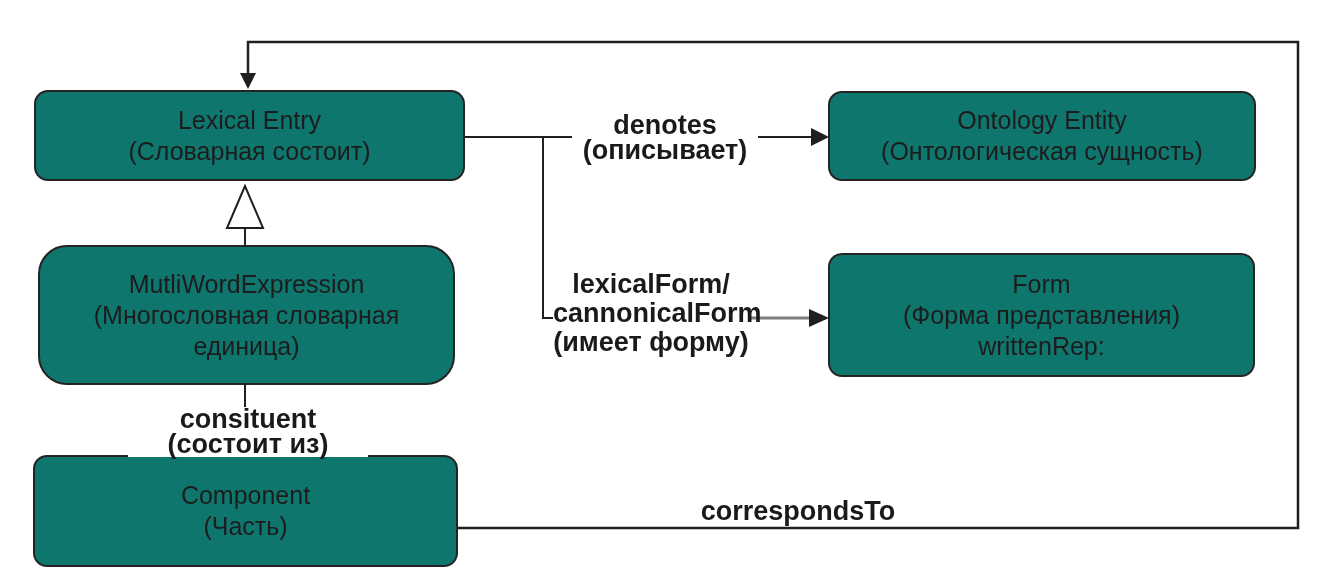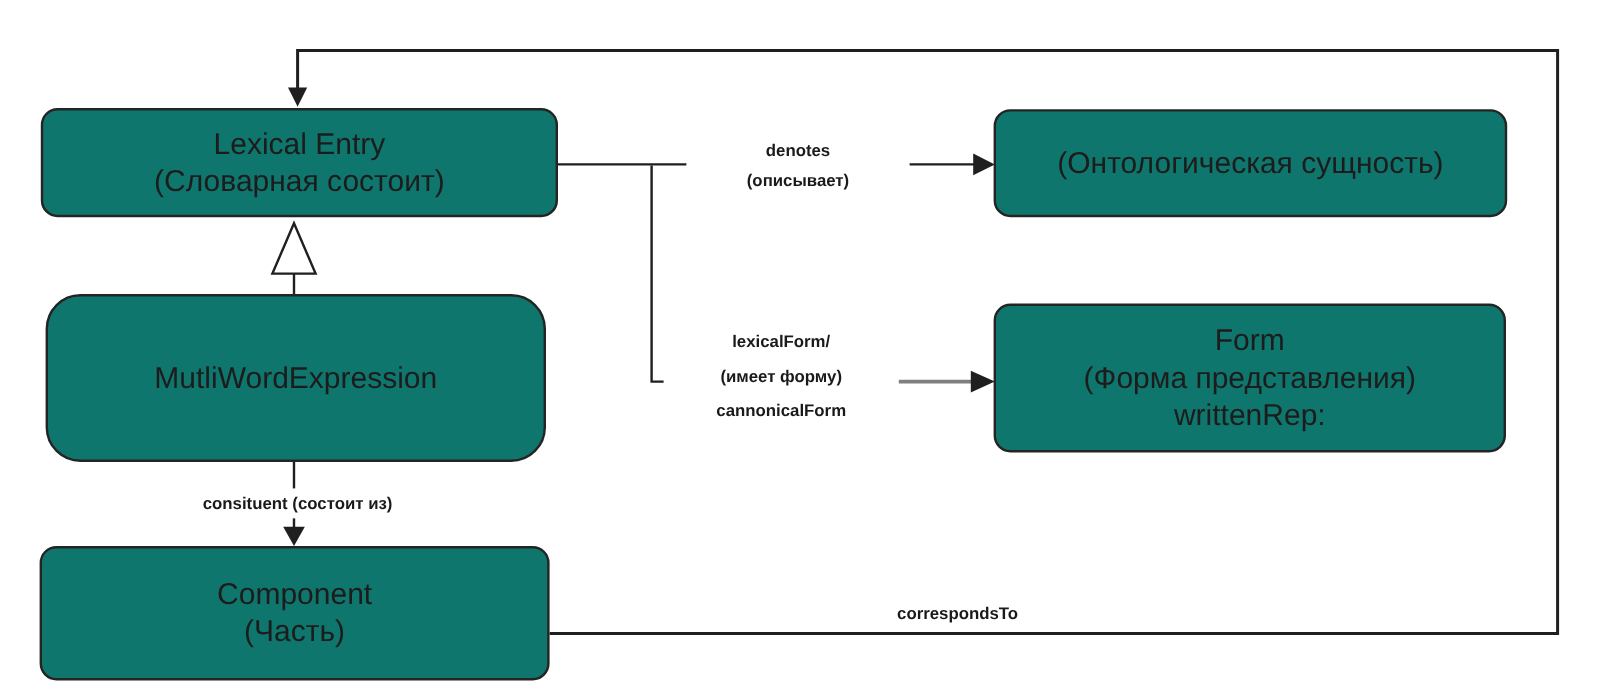--- a/index.html
+++ b/index.html
@@ -37,21 +37,21 @@
     font-size: 25px;
     line-height: 31px;
   }
   .edge-label {
     position: absolute;
     z-index: 3;
     background: #ffffff;
     text-align: center;
     color: #1a1a1a;
     font-weight: bold;
-    font-size: 14px;
+    font-size: 27px;
     line-height: 25px;
   }
   .node-line { display: block; }
   .mwe-sub { width: 360px; margin: 0 auto; }
 </style>
 </head>
 <body>
 
 <div id="canvas">
 
@@ -73,47 +73,49 @@
     <path d="M 458 528 L 1298 528 L 1298 42 L 248 42 L 248 76" fill="none" stroke="#1f1f1f" stroke-width="2.5"></path>
     <polygon points="248,89 240,73 256,73" fill="#1f1f1f"></polygon>
   </svg>
 
   <div class="node" style="left:34px; top:90px; width:431px; height:91px;">
     <span class="node-line">Lexical Entry</span>
     <span class="node-line">(Словарная состоит)</span>
   </div>
 
   <div class="node" style="left:828px; top:91px; width:428px; height:90px;">
+    <span class="node-line">Ontology Entity</span>
     <span class="node-line">(Онтологическая сущность)</span>
   </div>
 
   <div class="node" style="left:38px; top:245px; width:417px; height:140px;border-radius:29px;">
     <span class="node-line">MutliWordExpression</span>
+    <span class="node-line mwe-sub">(Многословная словарная единица)</span>
   </div>
 
   <div class="node" style="left:828px; top:253px; width:427px; height:124px;">
     <span class="node-line">Form</span>
     <span class="node-line">(Форма представления)</span>
     <span class="node-line">writtenRep:</span>
   </div>
 
   <div class="node" style="left:33px; top:455px; width:425px; height:112px;">
     <span class="node-line">Component</span>
     <span class="node-line">(Часть)</span>
   </div>
 
   <div class="edge-label" style="left:572px; top:113px; width:186px;">
     <span class="node-line">denotes</span>
     <span class="node-line">(описывает)</span>
   </div>
 
   <div class="edge-label" style="left:553px; top:270px; width:196px; line-height:29px;">
     <span class="node-line">lexicalForm/</span>
+    <span class="node-line">cannonicalForm</span>
     <span class="node-line">(имеет форму)</span>
-    <span class="node-line">cannonicalForm</span>
   </div>
 
   <div class="edge-label" style="left:128px; top:407px; width:240px;">
     <span class="node-line">consituent (состоит из)</span>
   </div>
 
   <div class="edge-label" style="left:683px; top:498px; width:230px; line-height:26px;">
     <span class="node-line">correspondsTo</span>
   </div>
 

